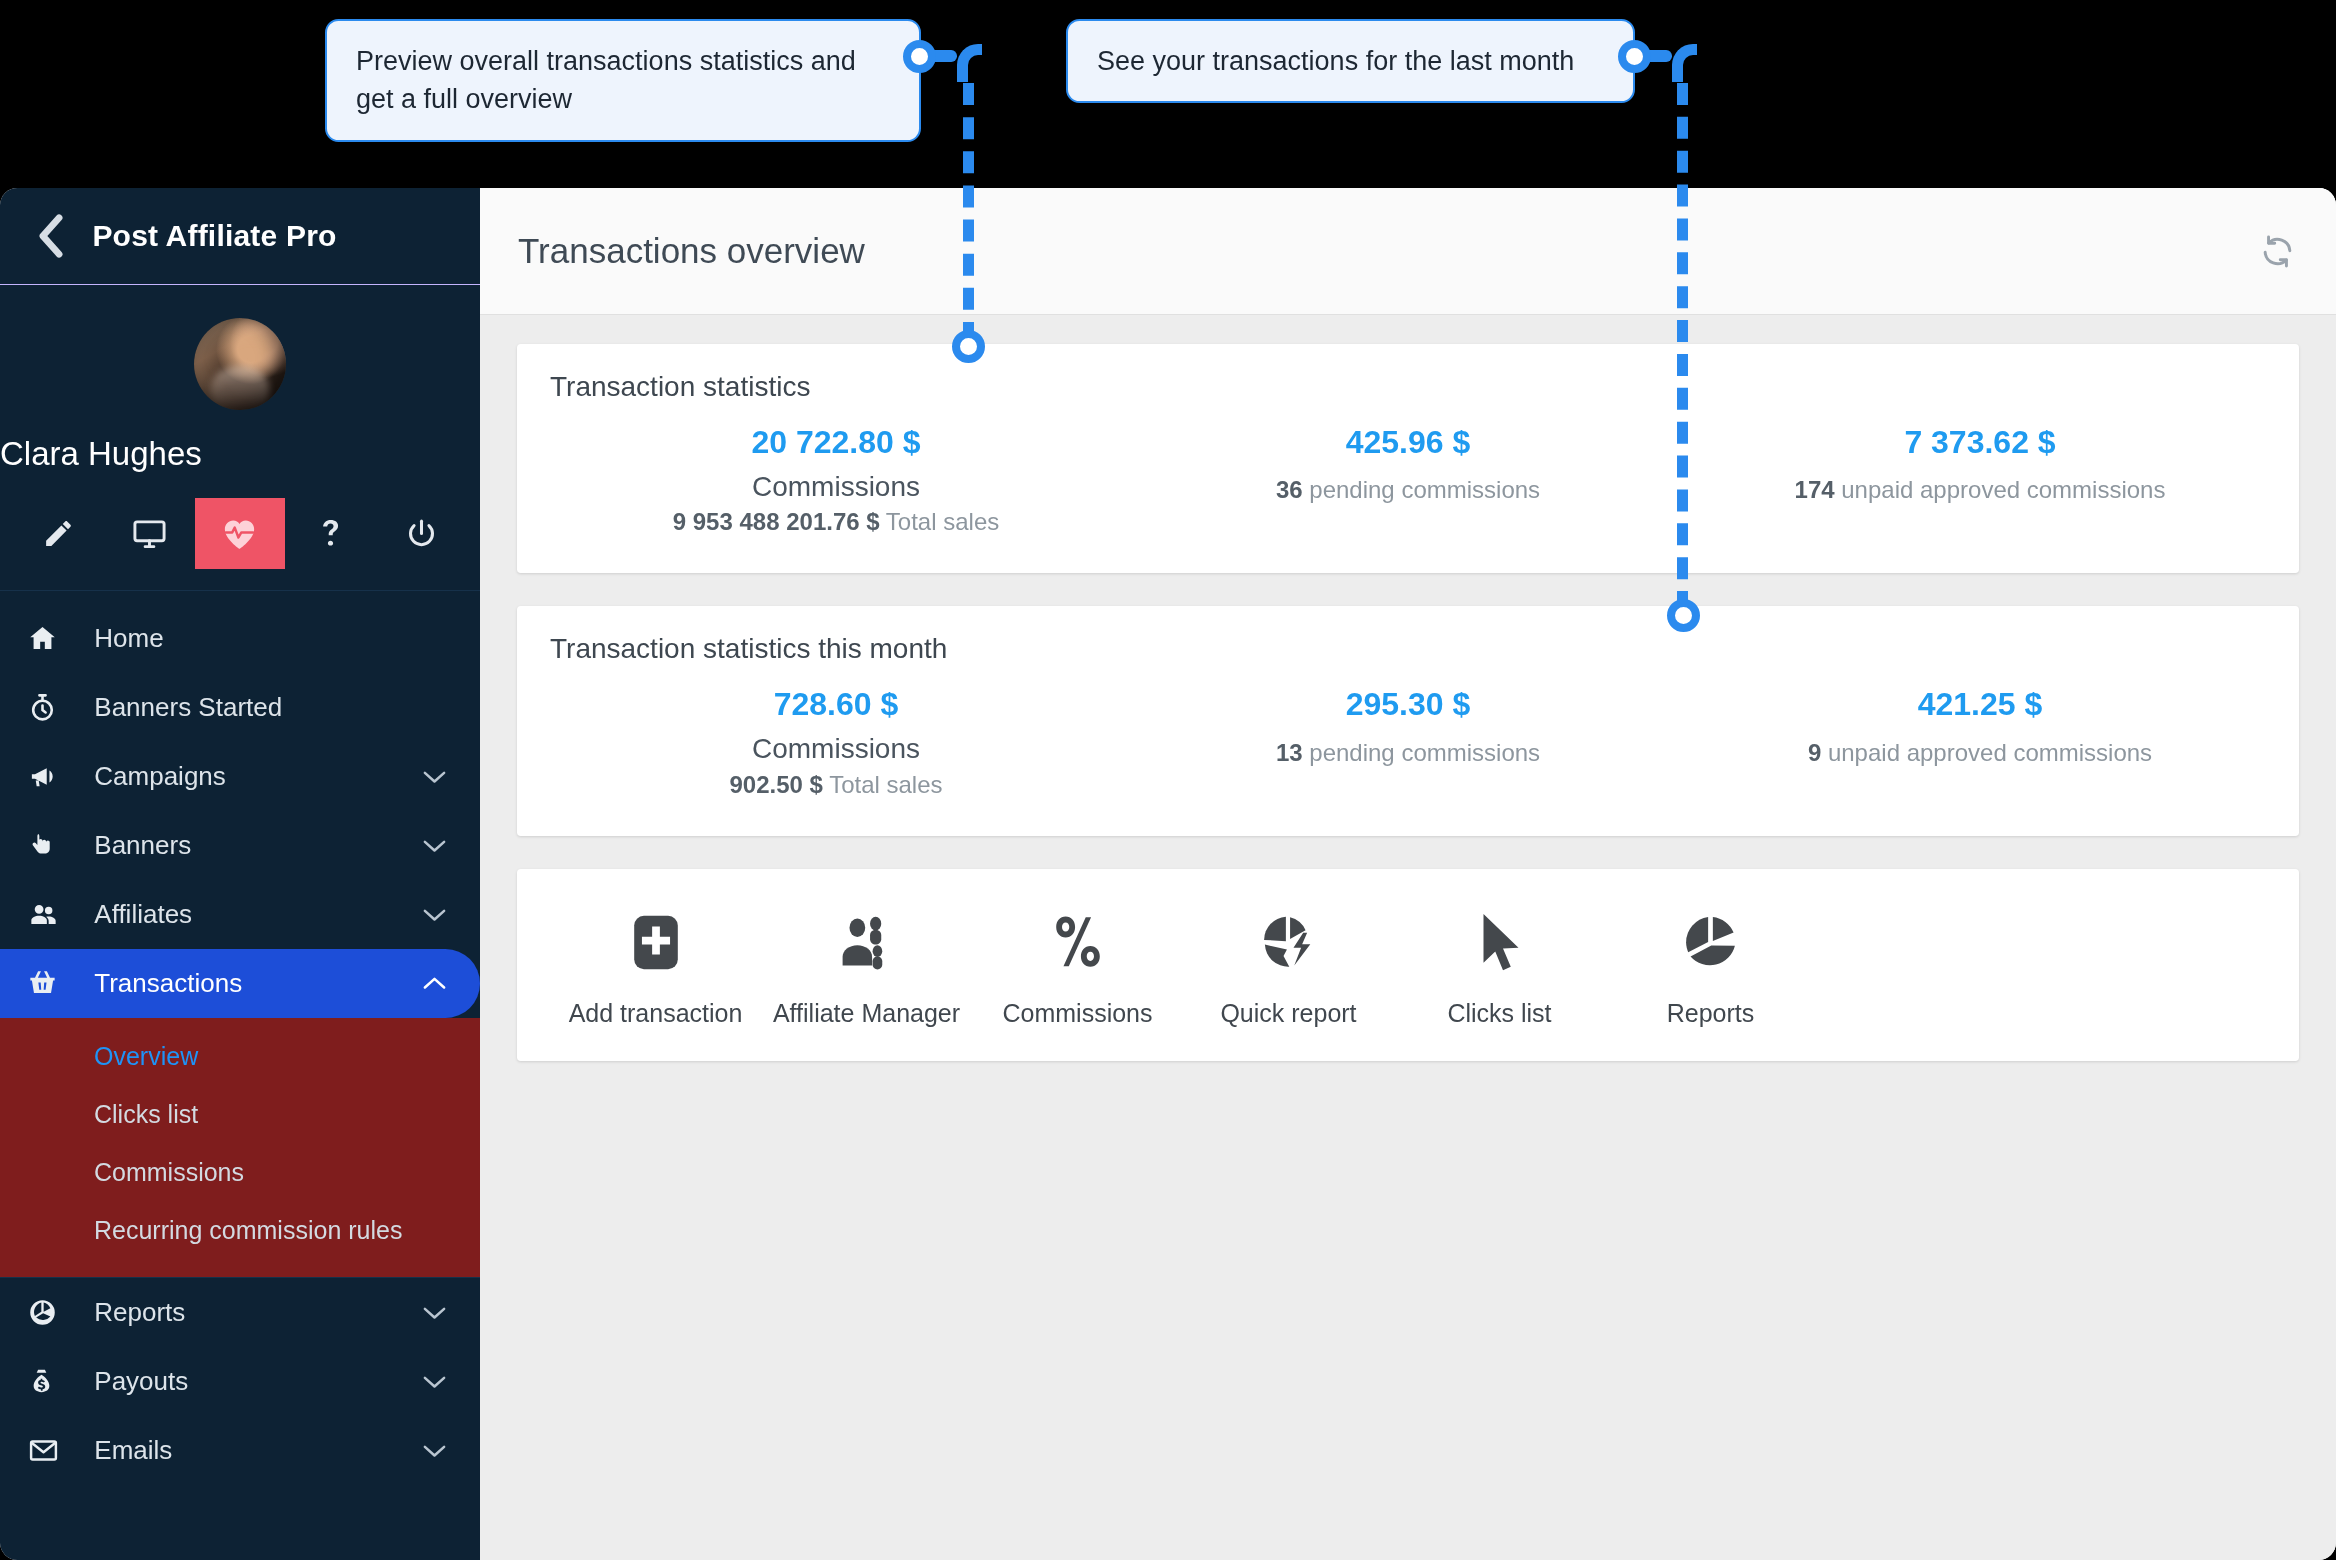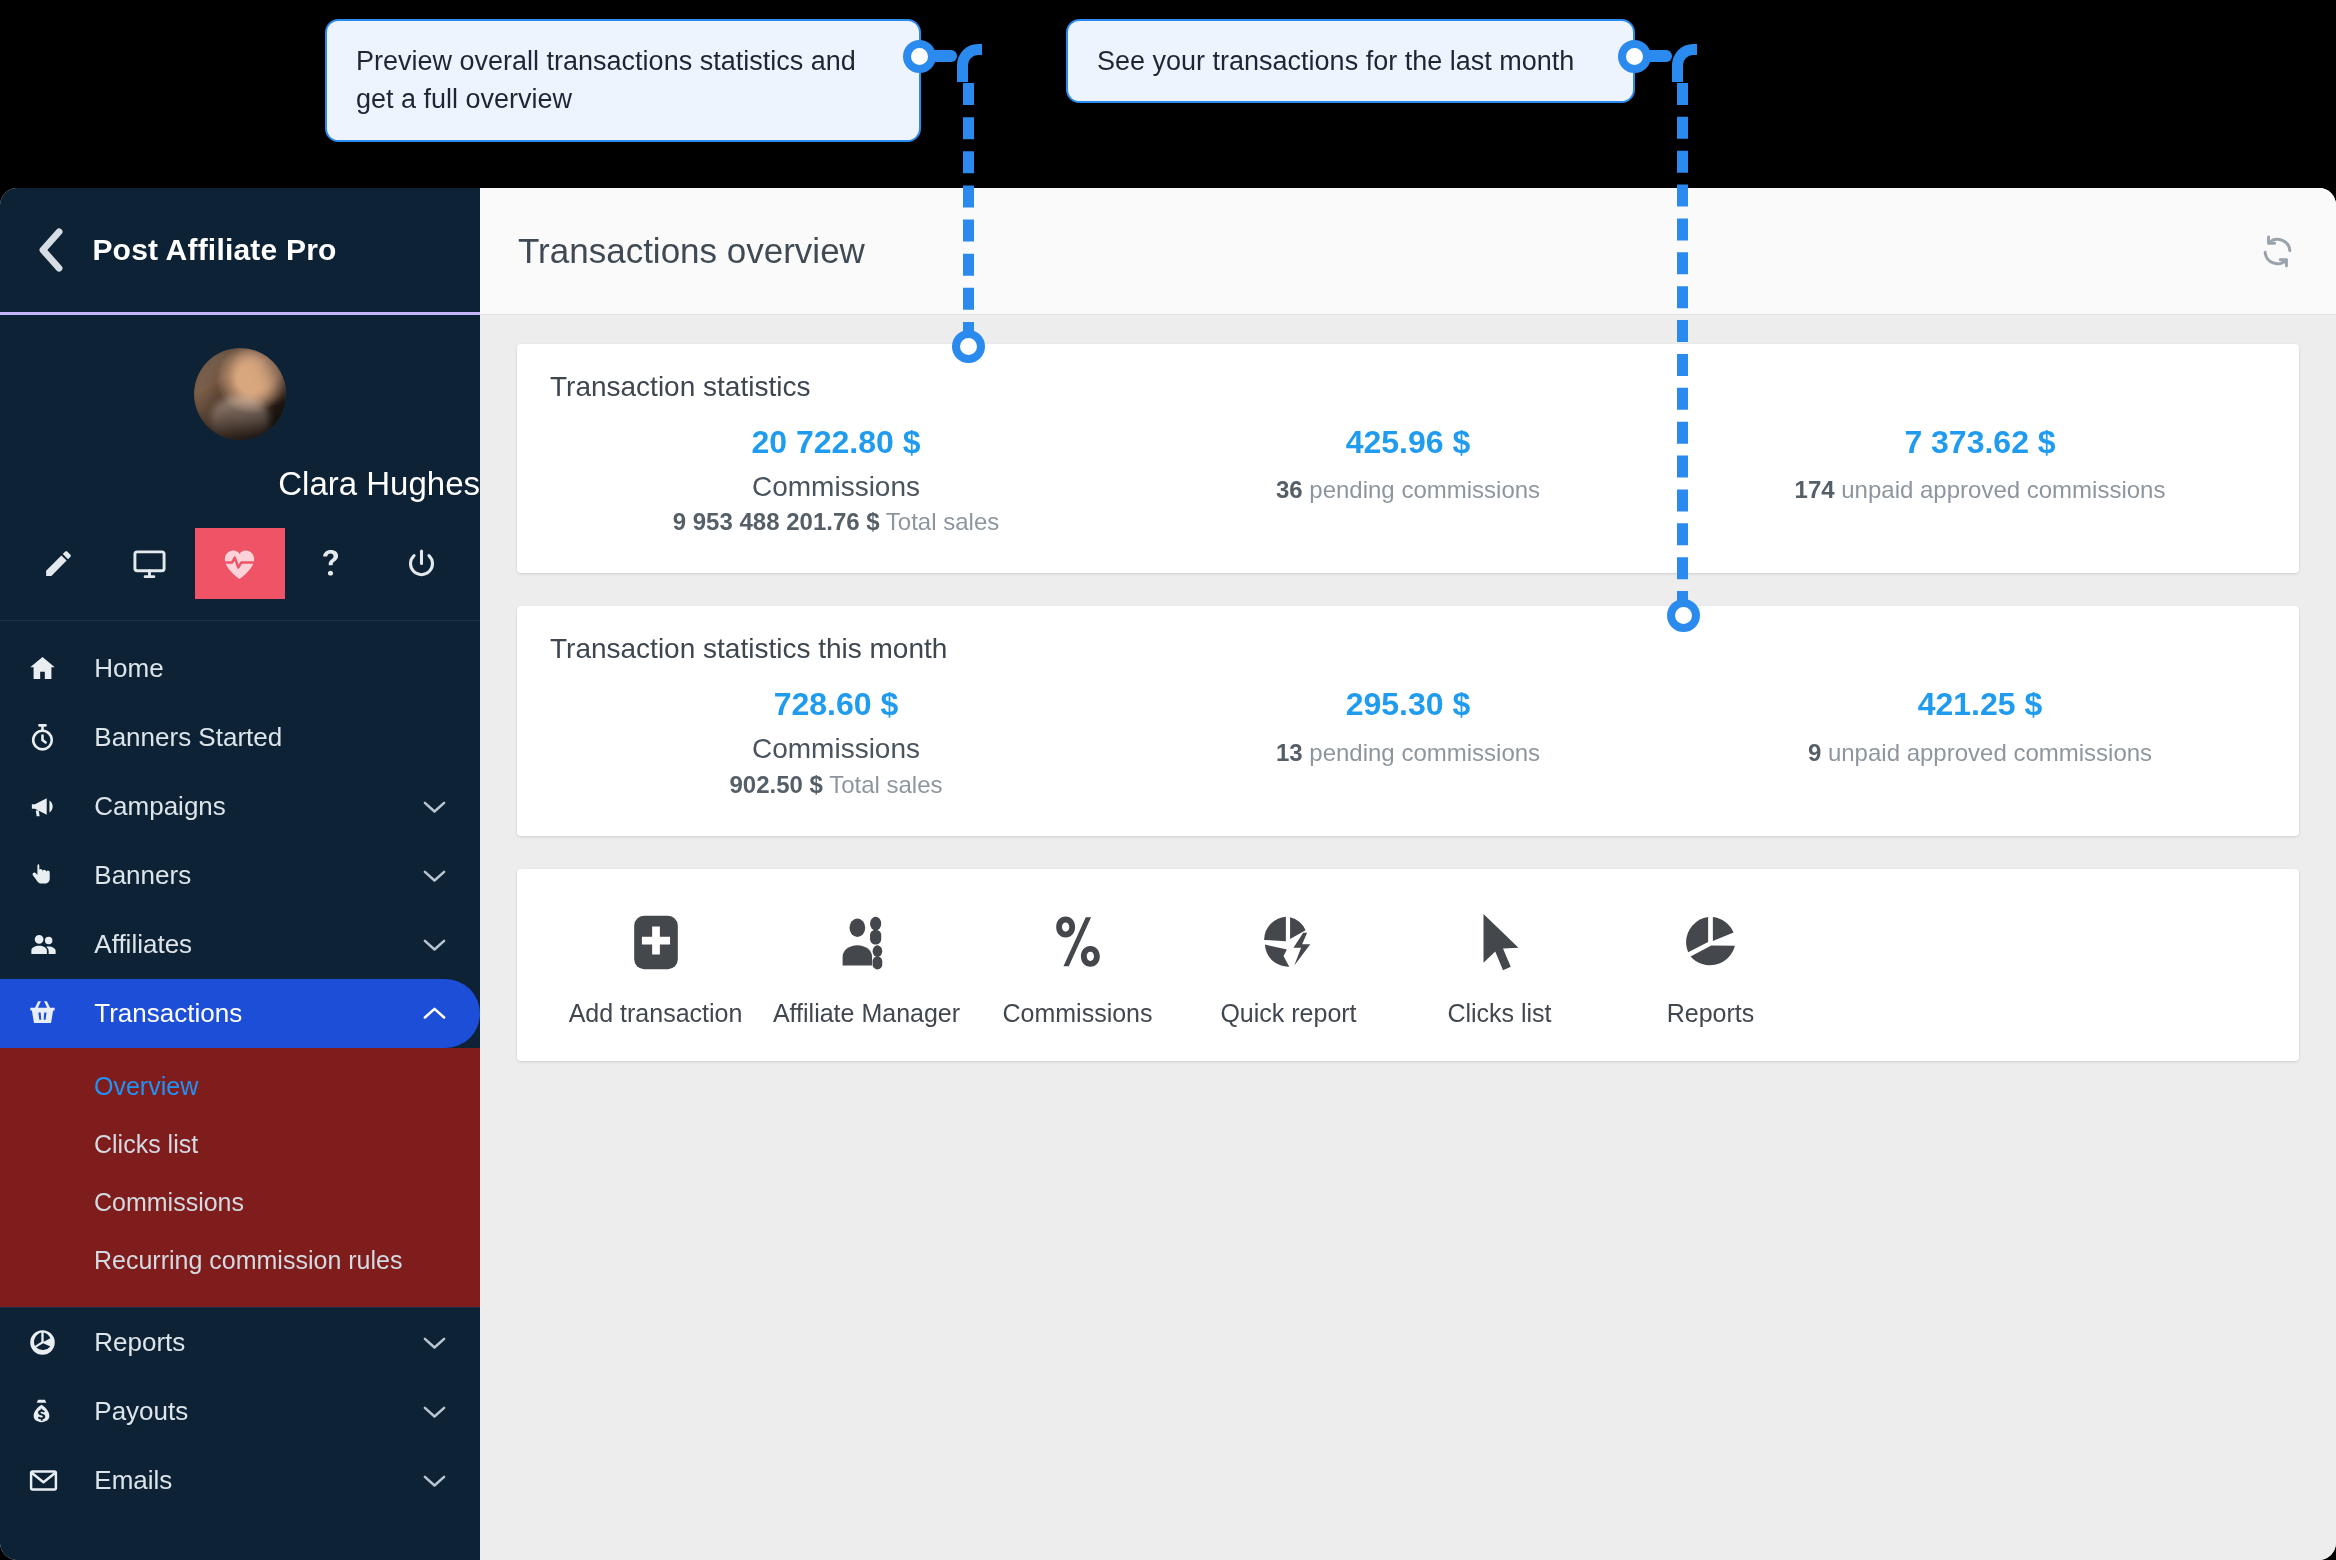--- a/index.html
+++ b/index.html
@@ -71,42 +71,42 @@
   
   .sidebar {
     width: 480px;
     background: #0d2234;
     display: flex;
     flex-direction: column;
     flex: 0 0 480px;
     overflow: hidden;
   }
   .sidebar-header {
-    height: 127px;
+    height: 97px;
     display: flex;
     align-items: center;
     padding-left: 23px;
-    border-bottom: 3px solid #c4b5fd;
+    border-bottom: 1px solid #c4b5fd;
   }
   .back-chevron {
     width: 54px; height: 54px;
     display: flex; align-items: center; justify-content: center;
     color: #d6dde4;
     cursor: pointer;
   }
   .back-chevron svg { display:block; }
   .brand {
     color: #ffffff;
     font-size: 30px;
     font-weight: bold;
     margin-left: 15.4px;
     letter-spacing: 0.2px;
   }
 
-  .profile { padding: 33px 0 0 0; text-align: right; }
+  .profile { padding: 33px 0 0 0; text-align: left; }
   .avatar {
     width: 92px; height: 92px;
     border-radius: 50%;
     margin: 0 auto;
     background:
       radial-gradient(circle at 62% 34%, #d9a77e 0 16%, rgba(217,167,126,0) 42%),
       radial-gradient(circle at 78% 26%, #e7b296 0 12%, rgba(231,178,150,0) 36%),
       linear-gradient(150deg, #4d4238 0%, #6a4f3c 32%, #3a2b22 62%, #241a15 100%);
     box-shadow: inset -9.6px -5.8px 17.3px rgba(0,0,0,0.55), inset 11.5px 9.6px 19px rgba(255,210,170,0.18);
     overflow: hidden;

